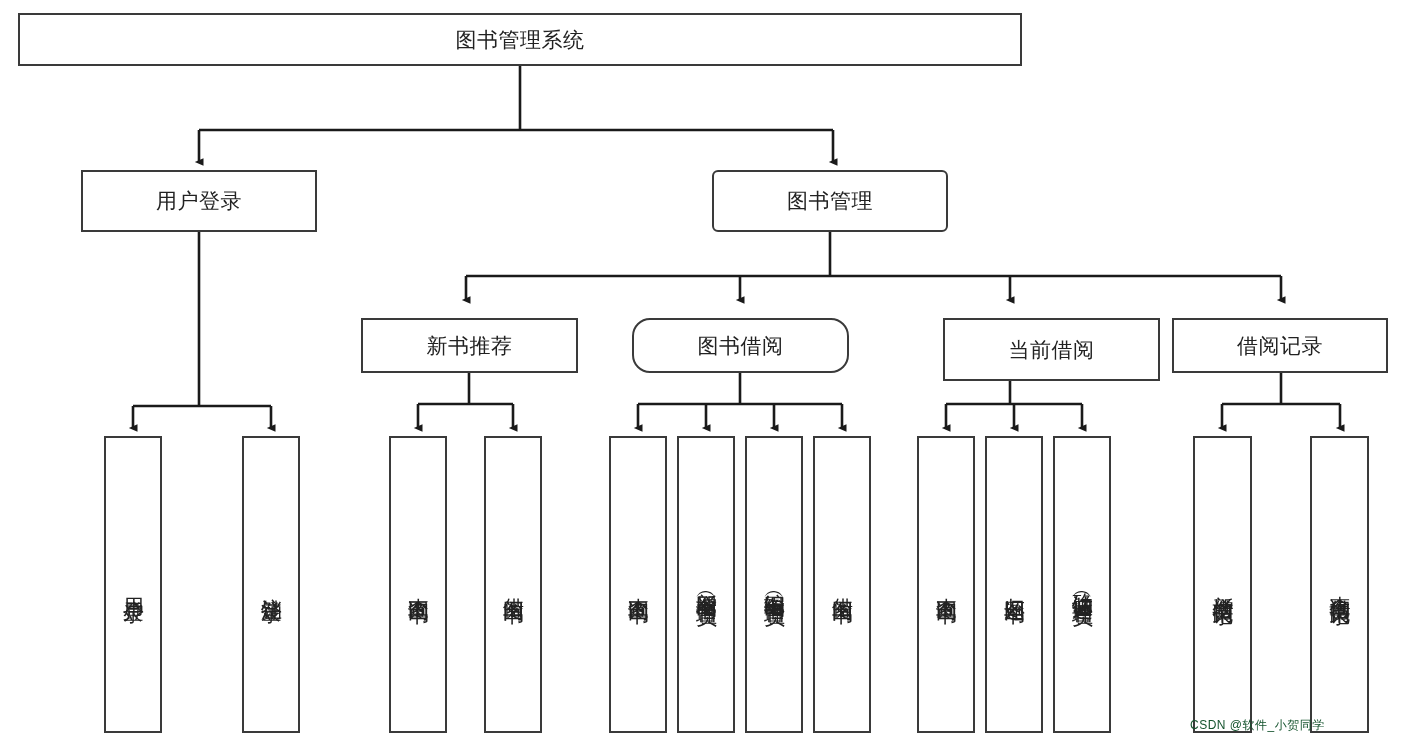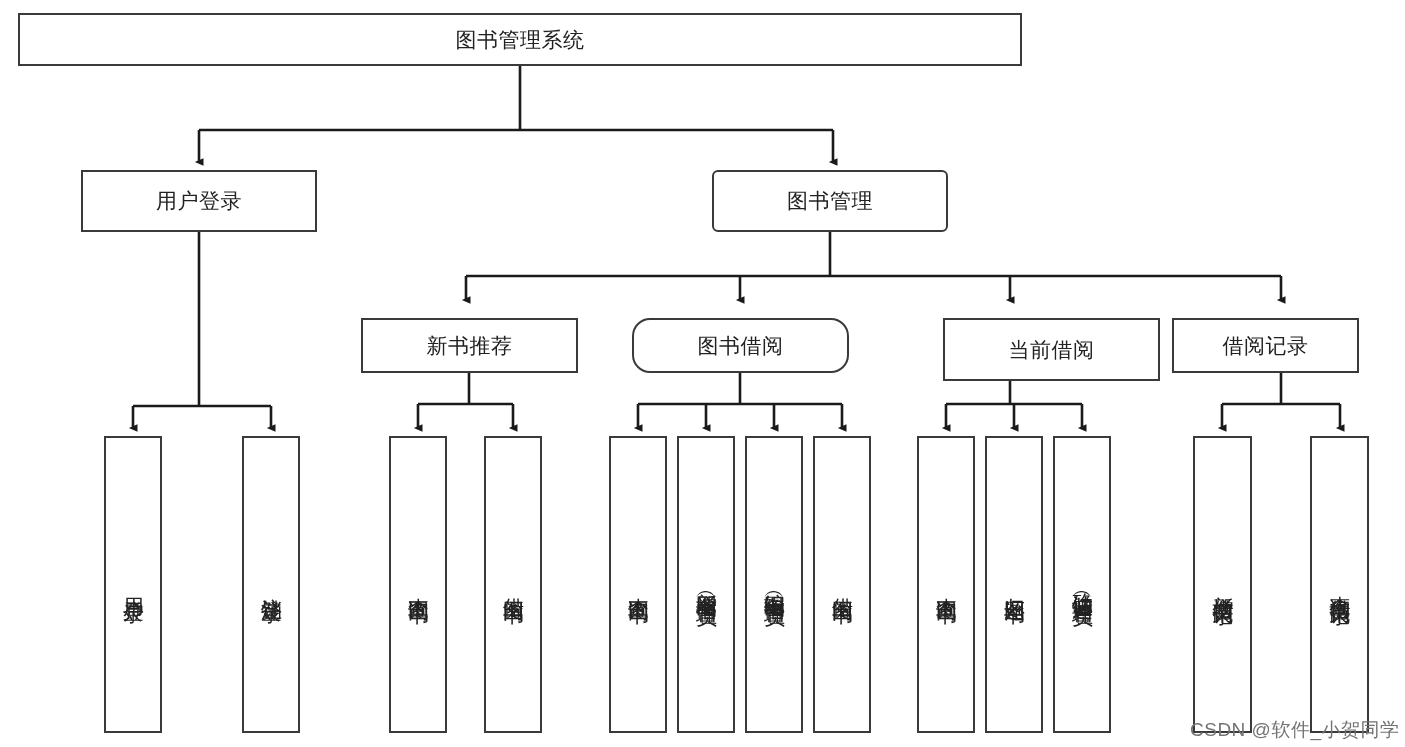--- a/index.html
+++ b/index.html
@@ -48,22 +48,22 @@
     writing-mode: vertical-rl;
     text-orientation: upright;
     font-size: 21px;
     line-height: 1.18;
     letter-spacing: 2px;
     white-space: nowrap;
     color: #222222;
   }
   .watermark {
     position: absolute;
-    font-size: 19px;
-    color: #737373;
+    font-size: 12px;
+    color: #14532d;
     white-space: nowrap;
     letter-spacing: 0.5px;
   }
 </style>
 </head>
 <body>
 
 <div id="canvas">
 
   <svg class="edges" viewBox="0 0 1405 747">
@@ -132,21 +132,21 @@
 
   <div class="node horiz" style="left:361px; top:318px; width:217px; height:55px;">
     <span>新书推荐</span>
   </div>
   <div class="node horiz" style="left:632px; top:318px; width:217px; height:55px;border-radius:18px;">
     <span>图书借阅</span>
   </div>
   <div class="node horiz" style="left:902px; top:318px; width:217px; height:63px;margin-left:41px;">
     <span>当前借阅</span>
   </div>
-  <div class="node horiz" style="left:1172px; top:318px; width:187px; height:55px;">
+  <div class="node horiz" style="left:1172px; top:318px; width:216px; height:55px;">
     <span>借阅记录</span>
   </div>
 
   <div class="node vert" style="left:104px; top:436px; width:58px; height:297px;">
     <span class="vlabel">用户登录</span>
   </div>
   <div class="node vert" style="left:242px; top:436px; width:58px; height:297px;">
     <span class="vlabel">注销登录</span>
   </div>
 

